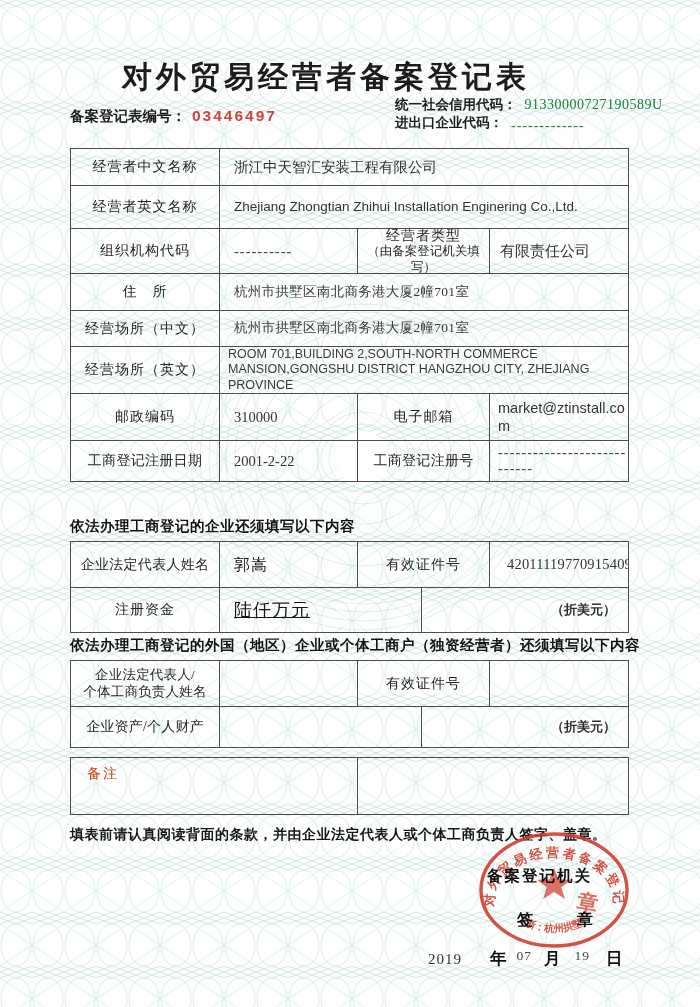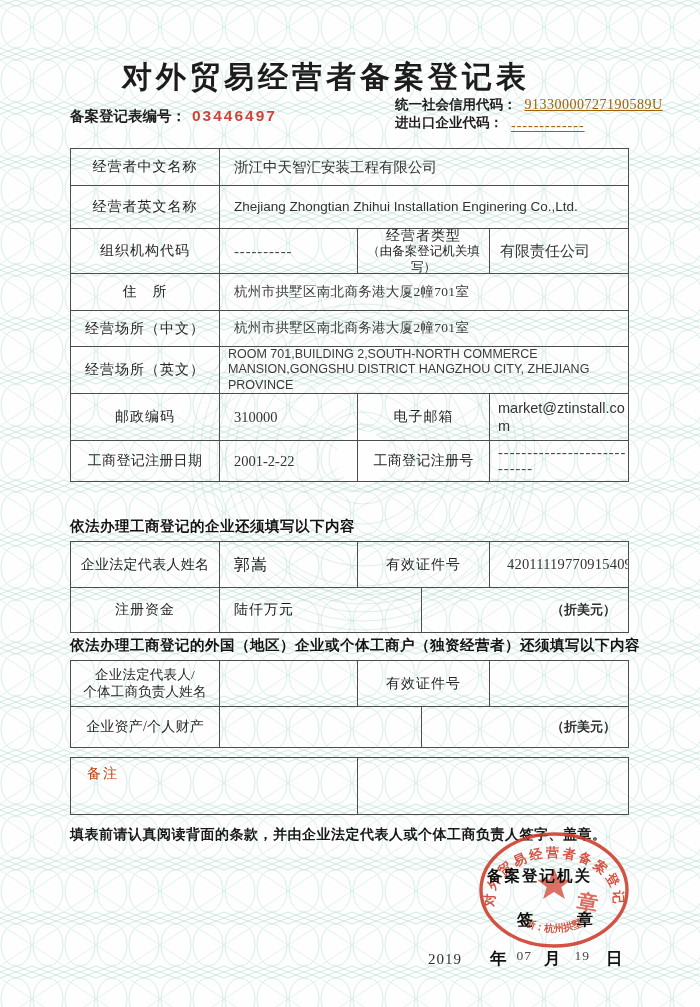--- a/index.html
+++ b/index.html
@@ -19,21 +19,21 @@
     font-family:"Liberation Sans", sans-serif;
     font-size:30px;font-weight:bold;letter-spacing:4px;color:#1c1c1c;
   }
   .form-no{left:70px;top:107px;font-family:"Liberation Sans", sans-serif;
     font-size:14.5px;font-weight:bold;color:#1e1e1e;}
   .form-no .num{color:#cf4438;font-family:"Liberation Sans", sans-serif;
     font-weight:bold;letter-spacing:2px;font-size:15.5px;padding-left:6px;}
   .codes{left:395px;top:96px;font-family:"Liberation Sans", sans-serif;
     font-size:13.5px;font-weight:bold;line-height:17px;color:#1e1e1e;}
   .codes .val{font-family:"Liberation Serif", serif;font-weight:normal;
-    font-size:14px;padding-left:8px;letter-spacing:0.5px;color:#a16207;text-decoration:underline;}
+    font-size:14px;padding-left:8px;letter-spacing:0.5px;color:#15803d;}
   .codes .dashes{position:relative;top:3px;letter-spacing:1px;}
 
   .tbl{position:absolute;left:70px;width:557px;border:1.2px solid #4d4d4d;z-index:2;background:transparent;}
   .tr{display:flex;border-top:1px solid #4d4d4d;}
   .tr:first-child{border-top:none;}
   .td{box-sizing:border-box;border-left:1px solid #4d4d4d;display:flex;
       align-items:center;overflow:hidden;}
   .td:first-child{border-left:none;}
   .lab{justify-content:center;text-align:center;flex-direction:column;
       font-size:14px;letter-spacing:1px;color:#262626;line-height:1.25;}
@@ -45,21 +45,21 @@
   .h36{height:36px;}.h42{height:42px;}.h44{height:44px;}.h35{height:35px;}
   .h46{height:46px;}.h38{height:38px;}.h40{height:40px;justify-content:center;}.h45{height:45px;}
   .sans{font-family:"Liberation Sans", sans-serif;}
   .small{font-size:12.5px;color:#3a3a3a;padding-left:8px;}
   .addr{font-size:13.5px;color:#3a3a3a;letter-spacing:0.3px;}
   .email{font-family:"Liberation Sans", sans-serif;font-size:14.5px;
      word-break:break-all;padding-left:8px;line-height:1.25;}
   .dashval{letter-spacing:1px;color:#444;}
   .wrapdash{word-break:break-all;letter-spacing:1px;line-height:1.1;color:#444;padding-left:8px;}
   .filled{font-size:16px;color:#161616;letter-spacing:1px;}
-  .big{font-size:14px;}
+  .big{font-size:18px;text-decoration:underline;}
   .sec-head{left:70px;font-family:"Liberation Sans", sans-serif;
     font-size:14.5px;font-weight:bold;color:#141414;letter-spacing:0.5px;}
   .sub{font-size:12.5px;letter-spacing:0;}
   .remark-label{position:absolute;left:16px;top:7px;font-size:14px;letter-spacing:2px;color:#c2410c;}
   .remark-div{position:absolute;left:286px;top:0;bottom:0;width:1px;background:#4d4d4d;}
   .note{left:70px;top:826px;font-family:Liberation Mono, monospace;
     font-size:14px;font-weight:bold;color:#181818;letter-spacing:0.5px;}
   .authority{left:487px;top:866px;font-family:"Liberation Sans", sans-serif;
     font-size:15.5px;font-weight:bold;letter-spacing:2px;color:#101010;z-index:4;}
   .sign{left:517px;top:910px;font-family:"Liberation Sans", sans-serif;

